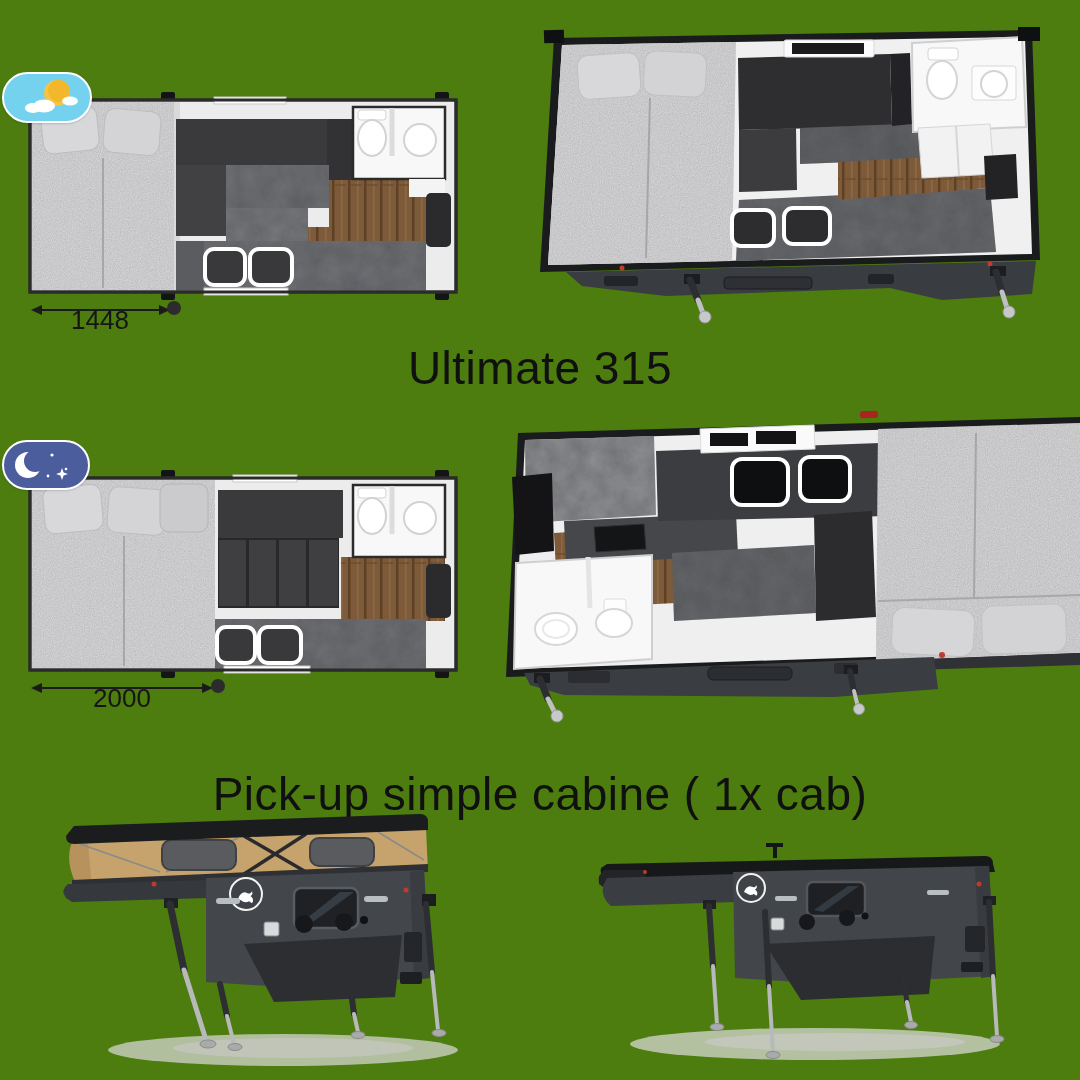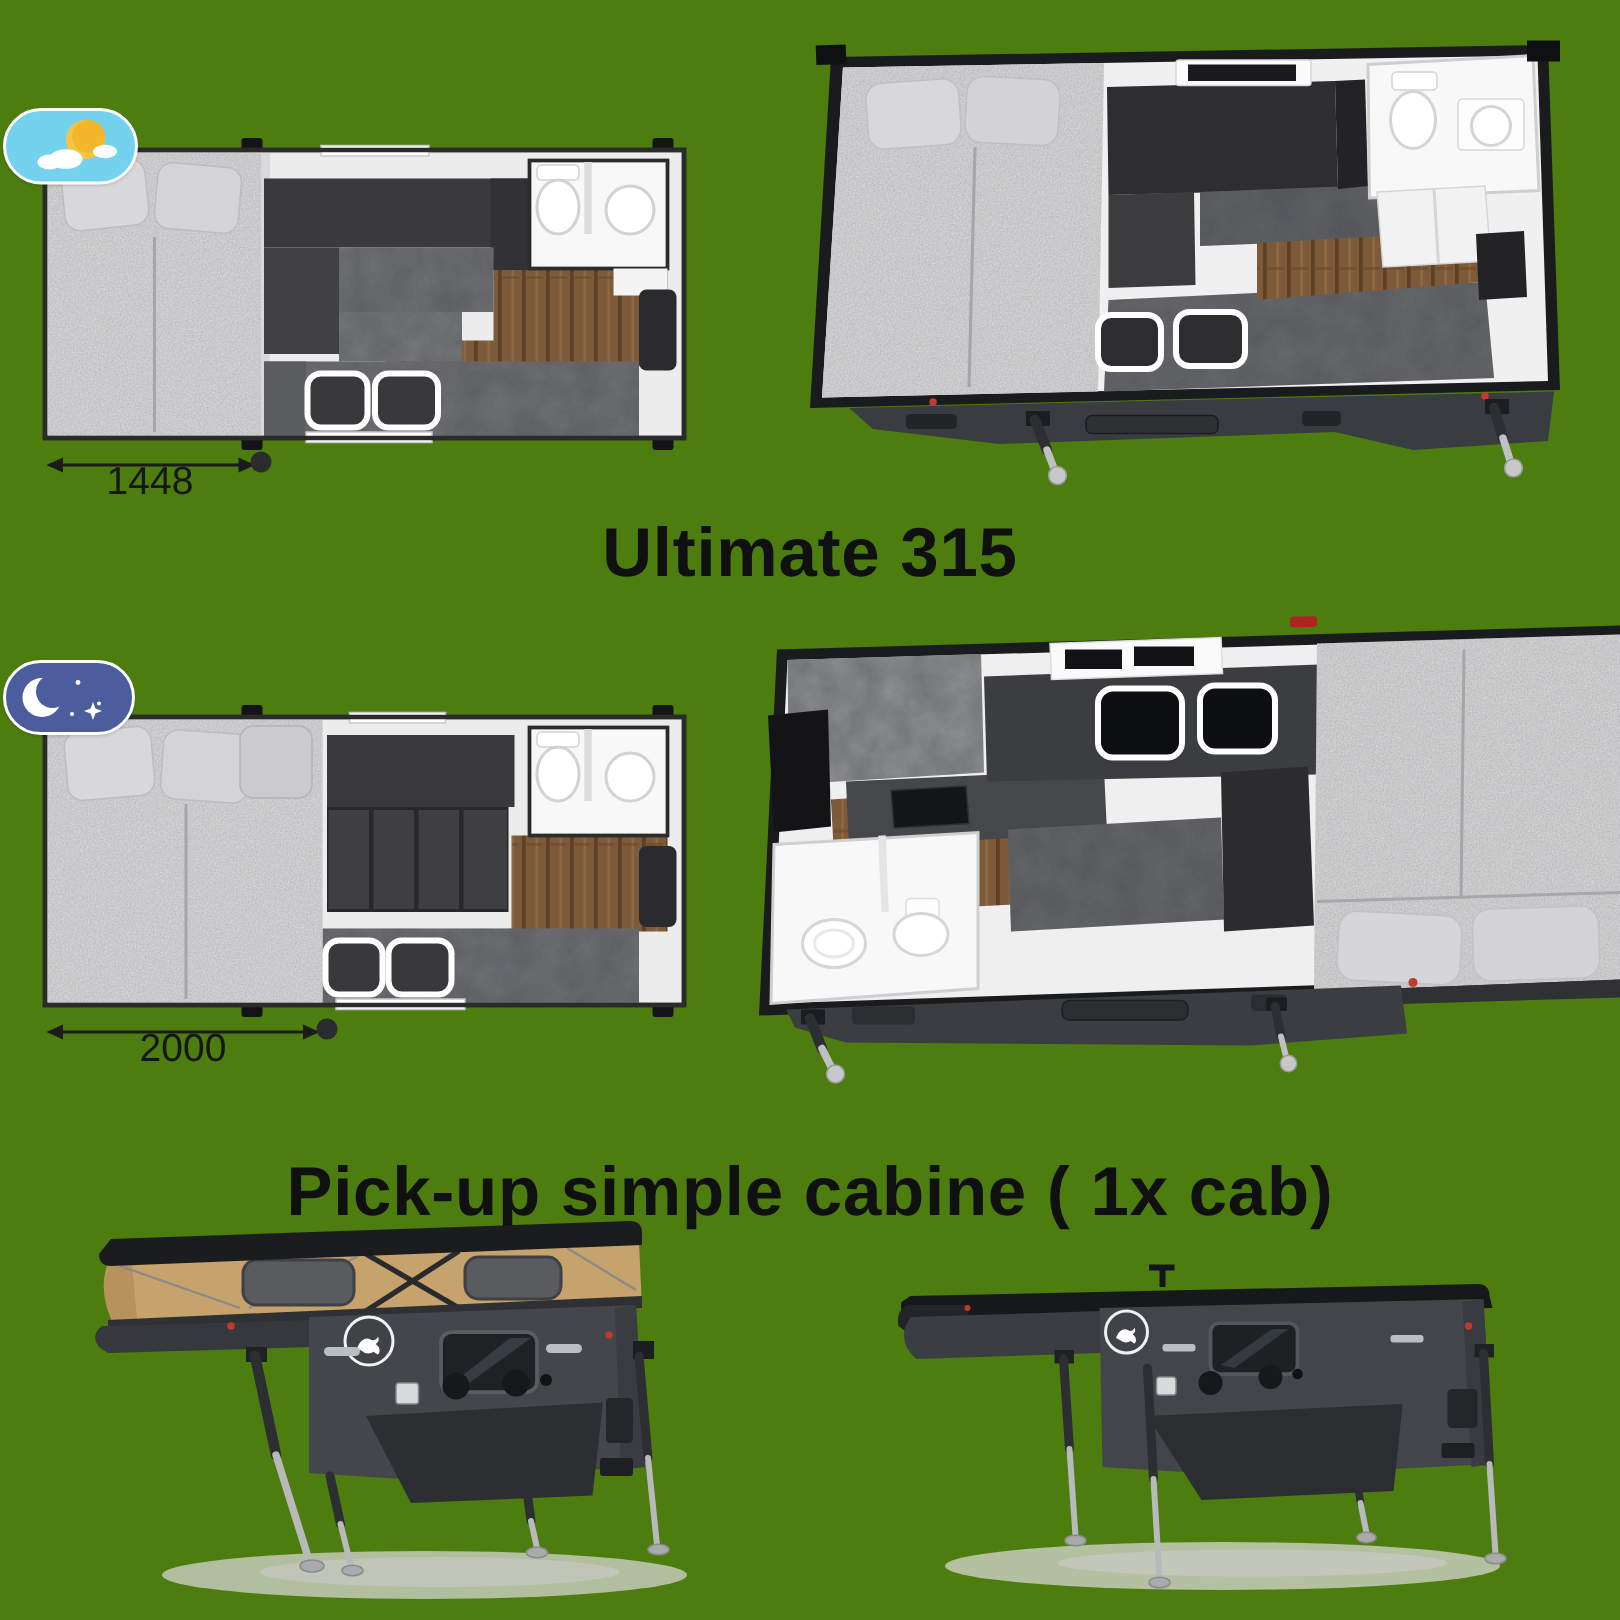--- a/index.html
+++ b/index.html
@@ -1,20 +1,20 @@
 <!DOCTYPE html>
 <html><head>
 <meta charset="utf-8">
 <style>
   html,body{margin:0;padding:0;background:#fff;}
   .stage{position:relative;width:1080px;height:1080px;background:#4d7c0f;overflow:hidden;
          font-family:"Liberation Sans",sans-serif;}
   .abs{position:absolute;}
   .title{position:absolute;left:0;width:100%;text-align:center;font-size:46px;
-         color:#101010;letter-spacing:.5px;font-weight:bold;}
+         color:#101010;letter-spacing:.5px;}
   .toggle{position:absolute;border:2px solid #fff;border-radius:26px;z-index:6;
           box-shadow:0 1px 2px rgba(0,0,0,.15);}
   .toggle svg{display:block;}
   .day-toggle{background:#74d2ef;}
   .night-toggle{background:#4c5d9d;}
   svg.scene{position:absolute;overflow:visible;}
 </style>
 </head>
 <body>
 

